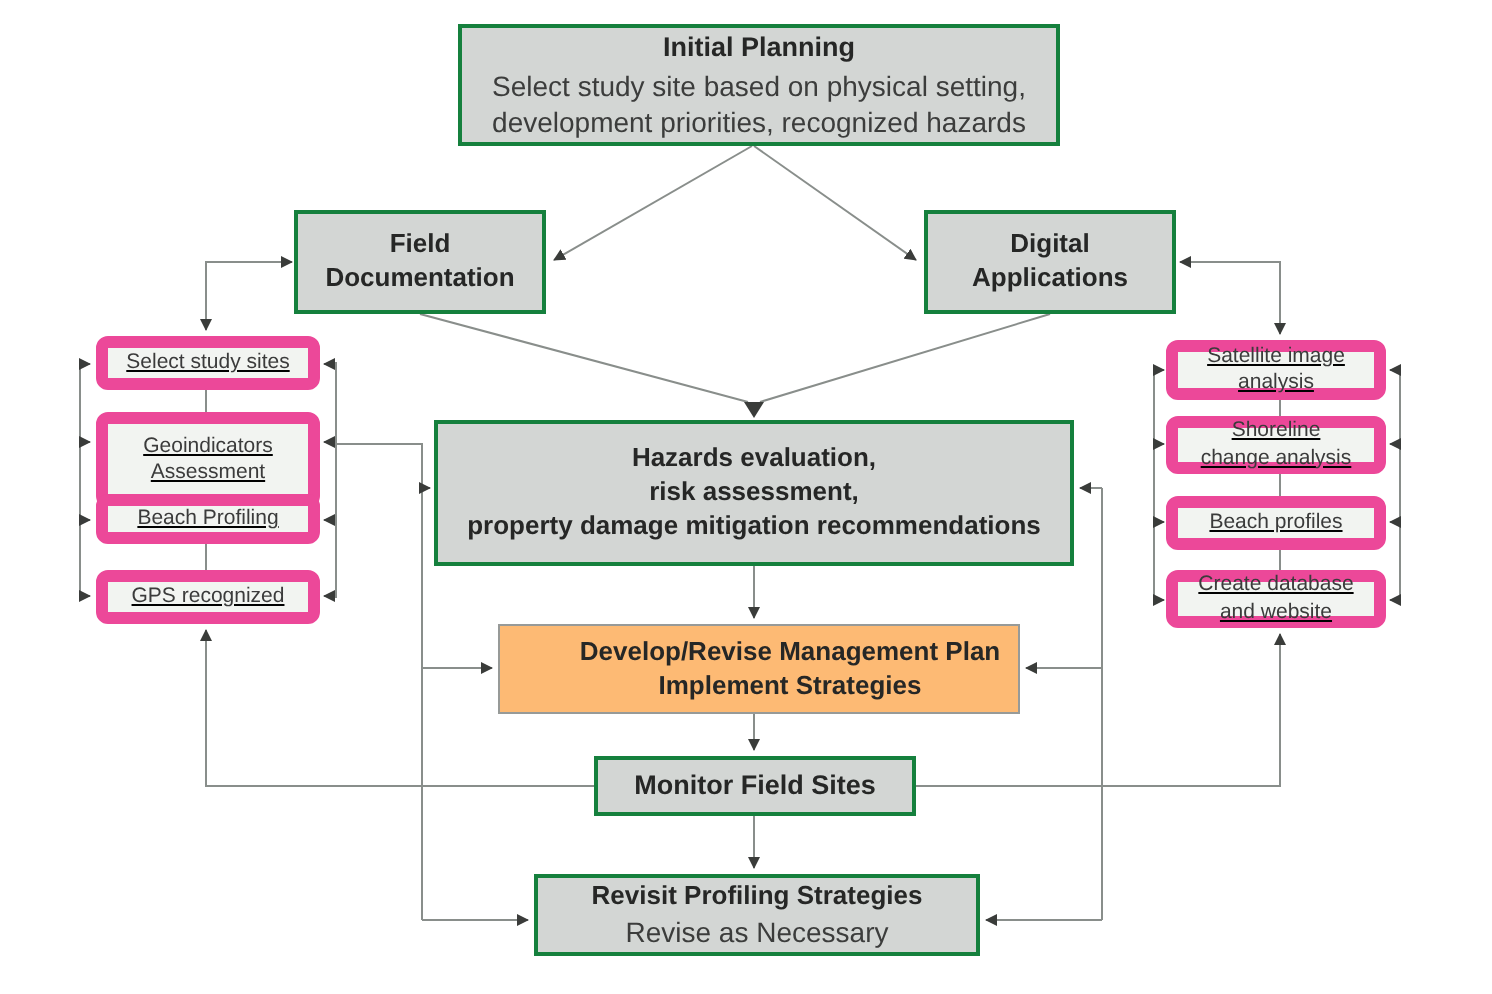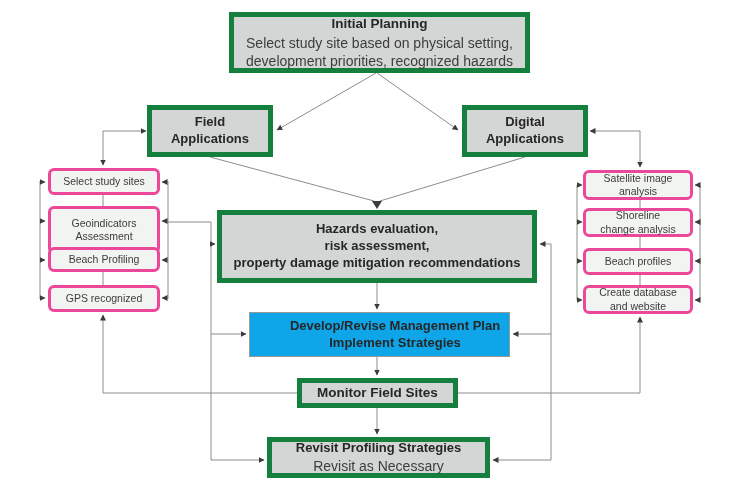--- a/index.html
+++ b/index.html
@@ -6,23 +6,23 @@
   .canvas{
     position:relative;width:746px;height:497px;background:#ffffff;overflow:hidden;
     font-family:"Liberation Sans", sans-serif;
   }
   .lines{position:absolute;left:0;top:0;width:746px;height:497px;z-index:0;}
   .node{
     position:absolute;z-index:1;box-sizing:border-box;
     display:flex;flex-direction:column;align-items:center;justify-content:center;
     text-align:center;
   }
-  .dark{background:#d3d6d4;border:5px solid #15803d;}
-  .light{background:#0ea5e9;border:1px solid #979a98;padding-left:31px;}
-  .pill{background:#f2f4f1;border:3px solid #ec4899;border-radius:6px;}
+  .dark{background:#d3d6d4;border:2px solid #15803d;}
+  .light{background:#fdba74;border:1px solid #979a98;padding-left:31px;}
+  .pill{background:#f2f4f1;border:6px solid #ec4899;border-radius:6px;text-decoration:underline;}
   .title{font-weight:bold;font-size:13px;line-height:1.3;color:#262726;white-space:pre-line;}
   .subtitle{font-size:14px;line-height:1.3;color:#3c3d3c;white-space:pre-line;margin-top:2px;}
   .tasklabel{font-size:10.5px;line-height:1.25;color:#3b3b3b;white-space:pre-line;}
   .big-title{font-size:13.5px;}
 </style>
 </head>
 <body>
 
 <div class="canvas">
 
@@ -91,21 +91,21 @@
   </svg>
 
   <div class="node dark" style="left:229px;top:12px;width:301px;height:61px">
     <span class="title big-title">Initial Planning</span>
     <span class="subtitle">Select study site based on physical setting,
 development priorities, recognized hazards</span>
   </div>
 
   <div class="node dark" style="left:147px;top:105px;width:126px;height:52px">
     <span class="title">Field
-Applications</span>
+Documentation</span>
   </div>
 
   <div class="node dark" style="left:462px;top:105px;width:126px;height:52px">
     <span class="title">Digital
 Applications</span>
   </div>
 
   <div class="node dark" style="left:217px;top:210px;width:320px;height:73px">
     <span class="title">Hazards evaluation,
 risk assessment,
@@ -116,21 +116,21 @@
     <span class="title">Develop/Revise Management Plan
 Implement Strategies</span>
   </div>
 
   <div class="node dark" style="left:297px;top:378px;width:161px;height:30px">
     <span class="title big-title">Monitor Field Sites</span>
   </div>
 
   <div class="node dark" style="left:267px;top:437px;width:223px;height:41px">
     <span class="title">Revisit Profiling Strategies</span>
-    <span class="subtitle" style="margin-top:0">Revisit as Necessary</span>
+    <span class="subtitle" style="margin-top:0">Revise as Necessary</span>
   </div>
 
   <div>
     <div class="node pill" style="left:48px;top:168px;width:112px;height:27px">
       <span class="tasklabel">Select study sites</span>
     </div>
     <div class="node pill" style="left:48px;top:206px;width:112px;height:48px">
       <span class="tasklabel">Geoindicators
 Assessment</span>
     </div>

